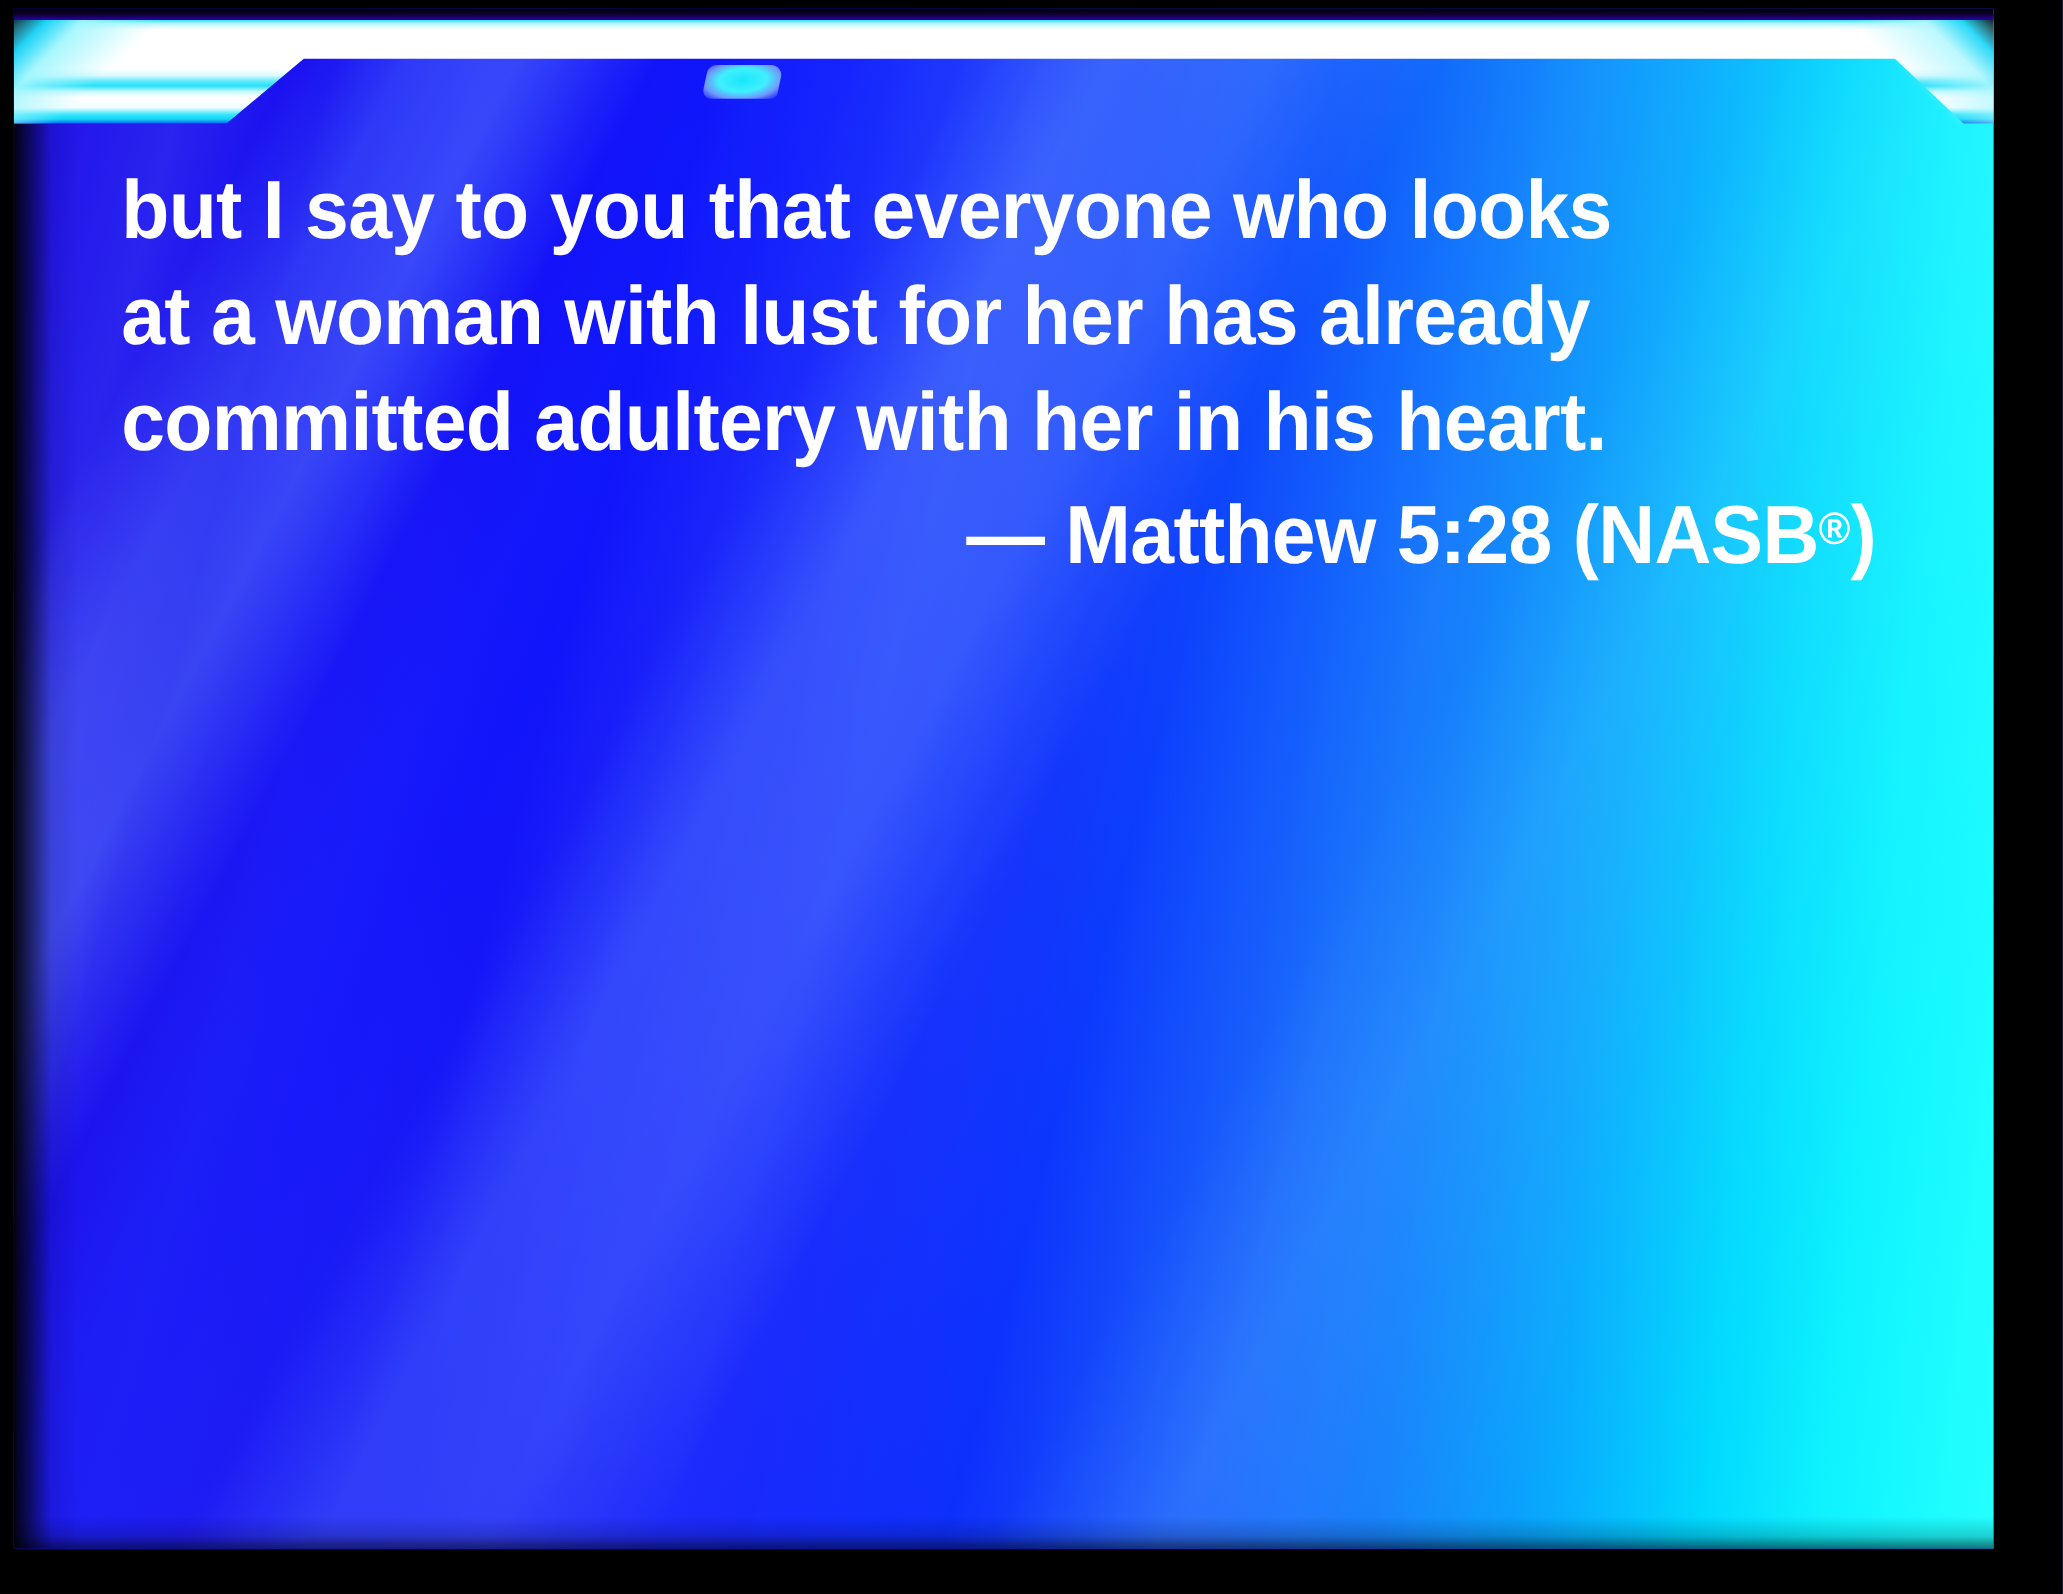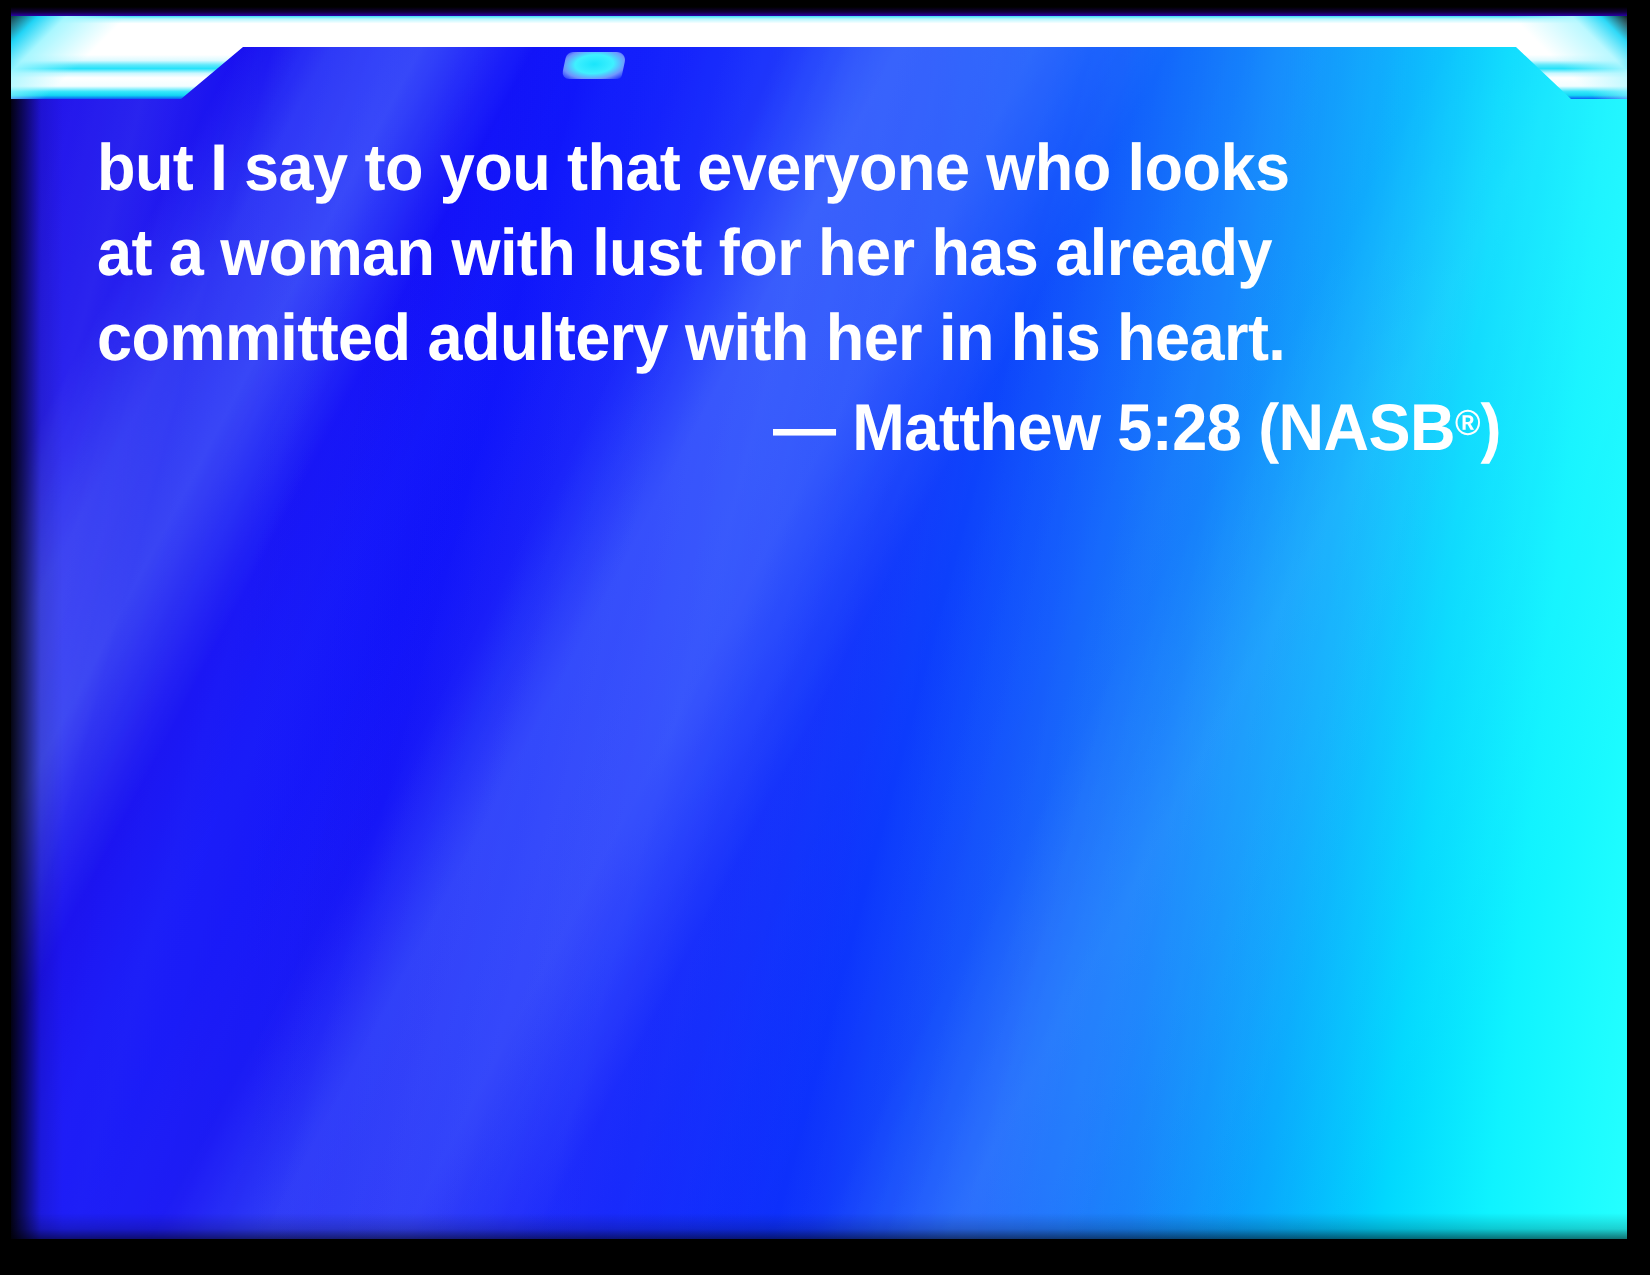--- a/index.html
+++ b/index.html
@@ -21,21 +21,20 @@
 
   
   #panel {
     position: absolute;
     left: 11px;
     top: 7px;
     width: 1584px;
     height: 1232px;
     overflow: hidden;
     background: #0b00d8;
-    padding-left: 32px;
   }
 
   
   .bg-layer { position: absolute; inset: 0; }
 
   
   #bg-base {
     background: linear-gradient(
       96deg,
       #1d0be8 0%,

